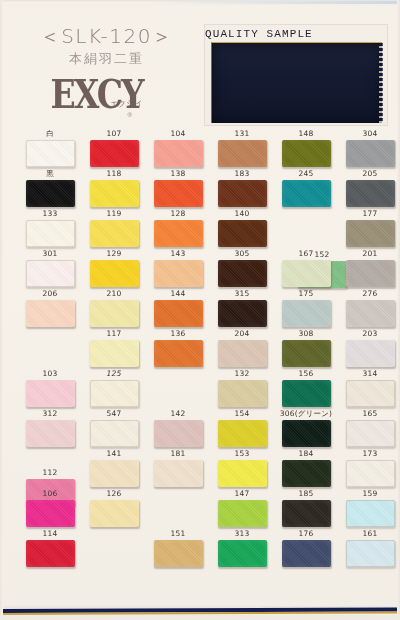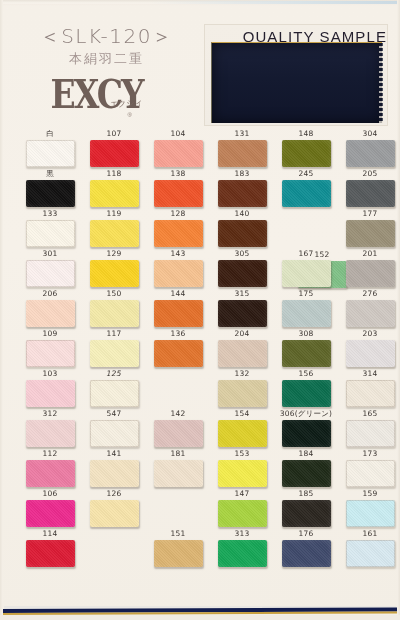--- a/index.html
+++ b/index.html
@@ -115,24 +115,24 @@
     position: absolute;
     left: 204px; top: 20px;
     width: 182px; height: 100px;
     background: linear-gradient(180deg,#f3eee6 0%, #f1ece4 100%);
     border: 1px solid #e3dcd0;
   }
   .qs-label {
     position: absolute;
     left: 0; top: 3px;
     width: 182px;
-    text-align: right;
-    font-family: Liberation Sans, sans-serif;
+    text-align: left;
+    font-family: Liberation Mono, monospace;
     font-variant: small-caps;
-    font-size: 15px;
+    font-size: 11px;
     letter-spacing: 1.1px;
     color: #241f2e;
   }
   .qs-swatch {
     position: absolute;
     left: 6px; top: 17px;
     width: 170px; height: 80px;
     background: #161b31;
     background-image:
       linear-gradient(180deg, #1a2038 0%, #141a30 45%, #10152a 100%);
@@ -367,45 +367,41 @@
           <div class="cell-label">201</div>
           <div class="cell-chip" style="background: rgb(180, 172, 165);"></div>
         </div>
       </div>
       <div class="grid-row">
         <div class="cell" style="left: 20px;">
           <div class="cell-label">206</div>
           <div class="cell-chip" style="background: rgb(250, 215, 194);"></div>
         </div>
         <div class="cell" style="left: 84px;">
-          <div class="cell-label">150</div>
+          <div class="cell-label">210</div>
           <div class="cell-chip" style="background: rgb(243, 233, 168);"></div>
         </div>
         <div class="cell" style="left: 148px;">
           <div class="cell-label">144</div>
           <div class="cell-chip" style="background: rgb(228, 112, 42);"></div>
         </div>
         <div class="cell" style="left: 212px;">
           <div class="cell-label">315</div>
           <div class="cell-chip" style="background: rgb(44, 26, 18);"></div>
         </div>
         <div class="cell" style="left: 276px;">
           <div class="cell-label">175</div>
           <div class="cell-chip" style="background: rgb(188, 202, 200);"></div>
         </div>
         <div class="cell" style="left: 340px;">
           <div class="cell-label">276</div>
           <div class="cell-chip" style="background: rgb(207, 200, 194);"></div>
         </div>
       </div>
       <div class="grid-row">
-        <div class="cell" style="left: 20px;">
-          <div class="cell-label">109</div>
-          <div class="cell-chip pale" style="background: rgb(250, 223, 221);"></div>
-        </div>
         <div class="cell" style="left: 84px;">
           <div class="cell-label">117</div>
           <div class="cell-chip" style="background: rgb(246, 239, 186);"></div>
         </div>
         <div class="cell" style="left: 148px;">
           <div class="cell-label">136</div>
           <div class="cell-chip" style="background: rgb(226, 116, 45);"></div>
         </div>
         <div class="cell" style="left: 212px;">
           <div class="cell-label">204</div>
@@ -462,21 +458,21 @@
         <div class="cell" style="left: 276px;">
           <div class="cell-label">306(グリーン)</div>
           <div class="cell-chip" style="background: rgb(13, 28, 22);"></div>
         </div>
         <div class="cell" style="left: 340px;">
           <div class="cell-label">165</div>
           <div class="cell-chip pale" style="background: rgb(238, 234, 227);"></div>
         </div>
       </div>
       <div class="grid-row">
-        <div class="cell" style="left: 20px;">
+        <div class="cell" style="left: 20px; margin-top: 19px;">
           <div class="cell-label">112</div>
           <div class="cell-chip" style="background: rgb(236, 123, 163);"></div>
         </div>
         <div class="cell" style="left: 84px;">
           <div class="cell-label">141</div>
           <div class="cell-chip" style="background: rgb(243, 227, 194);"></div>
         </div>
         <div class="cell" style="left: 148px;">
           <div class="cell-label">181</div>
           <div class="cell-chip" style="background: rgb(240, 226, 205);"></div>

